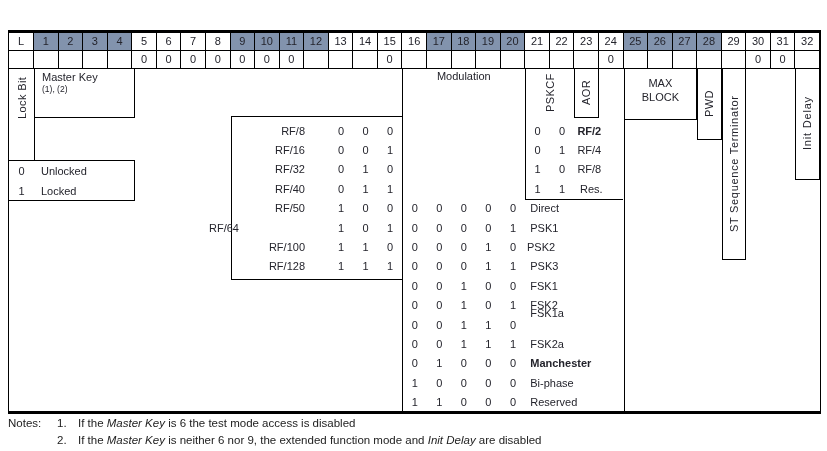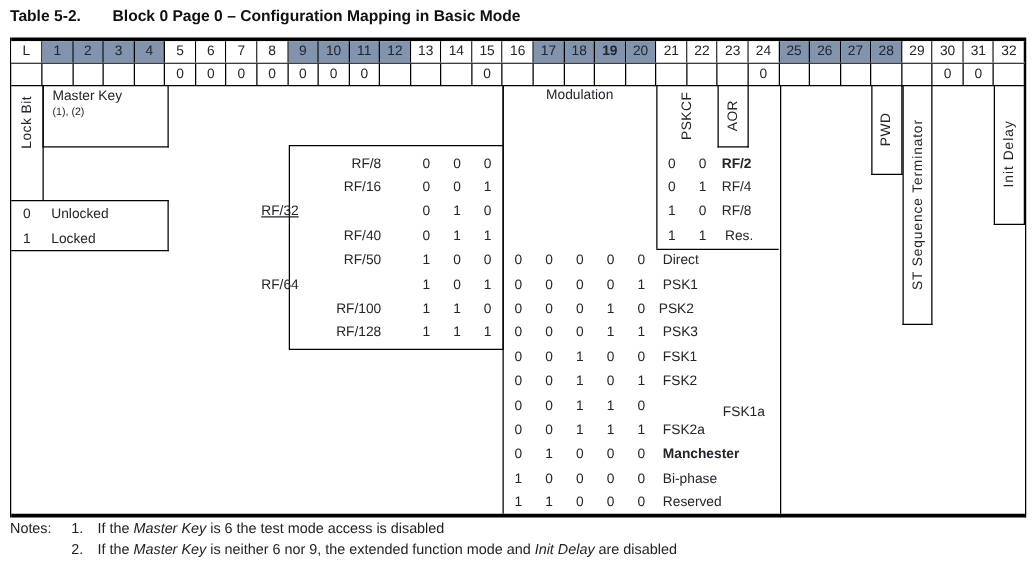--- a/index.html
+++ b/index.html
@@ -38,23 +38,20 @@
   #init-box{left:786.4px;top:38px;width:24.6px;height:112px;border-top:none;}
   .fillv{left:0;top:0;width:100%;height:100%;}
   #notes{position:absolute;left:8px;top:417px;font-size:11.5px;color:#222;}
   .note-line{position:absolute;left:0;white-space:nowrap;}
 </style>
 </head>
 <body>
 
 <div id="page">
 
-  <div id="title">
-    <span id="title-label">Table 5-2.</span><span id="title-text">Block 0 Page 0 – Configuration Mapping in Basic Mode</span>
-  </div>
 
   <div id="tbl">
 
     <div class="bar" style="left:0;top:0;width:811px;height:3px;"></div>
     <div class="bar" style="left:0;top:380.5px;width:811px;height:3.5px;"></div>
     <div class="hline" style="left:0;top:20px;width:811px;"></div>
     <div class="hline" style="left:0;top:38px;width:811px;"></div>
 
     <div id="header-row">
         <div class="cell" style="position: absolute; left: 0px; top: 3px; width: 25px; height: 17px; line-height: 17px; background: rgb(255, 255, 255);">L</div>
@@ -69,21 +66,21 @@
         <div class="cell" style="position: absolute; left: 221.5px; top: 3px; width: 24.5625px; height: 17px; line-height: 17px; background: rgb(130, 147, 173);">9</div>
         <div class="cell" style="position: absolute; left: 246.062px; top: 3px; width: 24.5625px; height: 17px; line-height: 17px; background: rgb(130, 147, 173);">10</div>
         <div class="cell" style="position: absolute; left: 270.625px; top: 3px; width: 24.5625px; height: 17px; line-height: 17px; background: rgb(130, 147, 173);">11</div>
         <div class="cell" style="position: absolute; left: 295.188px; top: 3px; width: 24.5625px; height: 17px; line-height: 17px; background: rgb(130, 147, 173);">12</div>
         <div class="cell" style="position: absolute; left: 319.75px; top: 3px; width: 24.5625px; height: 17px; line-height: 17px; background: rgb(255, 255, 255);">13</div>
         <div class="cell" style="position: absolute; left: 344.312px; top: 3px; width: 24.5625px; height: 17px; line-height: 17px; background: rgb(255, 255, 255);">14</div>
         <div class="cell" style="position: absolute; left: 368.875px; top: 3px; width: 24.5625px; height: 17px; line-height: 17px; background: rgb(255, 255, 255);">15</div>
         <div class="cell" style="position: absolute; left: 393.438px; top: 3px; width: 24.5625px; height: 17px; line-height: 17px; background: rgb(255, 255, 255);">16</div>
         <div class="cell" style="position: absolute; left: 418px; top: 3px; width: 24.5625px; height: 17px; line-height: 17px; background: rgb(130, 147, 173);">17</div>
         <div class="cell" style="position: absolute; left: 442.562px; top: 3px; width: 24.5625px; height: 17px; line-height: 17px; background: rgb(130, 147, 173);">18</div>
-        <div class="cell" style="position: absolute; left: 467.125px; top: 3px; width: 24.5625px; height: 17px; line-height: 17px; background: rgb(130, 147, 173); font-weight: bold;">19</div>
+        <div class="cell" style="position: absolute; left: 467.125px; top: 3px; width: 24.5625px; height: 17px; line-height: 17px; background: rgb(130, 147, 173);">19</div>
         <div class="cell" style="position: absolute; left: 491.688px; top: 3px; width: 24.5625px; height: 17px; line-height: 17px; background: rgb(130, 147, 173);">20</div>
         <div class="cell" style="position: absolute; left: 516.25px; top: 3px; width: 24.5625px; height: 17px; line-height: 17px; background: rgb(255, 255, 255);">21</div>
         <div class="cell" style="position: absolute; left: 540.812px; top: 3px; width: 24.5625px; height: 17px; line-height: 17px; background: rgb(255, 255, 255);">22</div>
         <div class="cell" style="position: absolute; left: 565.375px; top: 3px; width: 24.5625px; height: 17px; line-height: 17px; background: rgb(255, 255, 255);">23</div>
         <div class="cell" style="position: absolute; left: 589.938px; top: 3px; width: 24.5625px; height: 17px; line-height: 17px; background: rgb(255, 255, 255);">24</div>
         <div class="cell" style="position: absolute; left: 614.5px; top: 3px; width: 24.5625px; height: 17px; line-height: 17px; background: rgb(130, 147, 173);">25</div>
         <div class="cell" style="position: absolute; left: 639.062px; top: 3px; width: 24.5625px; height: 17px; line-height: 17px; background: rgb(130, 147, 173);">26</div>
         <div class="cell" style="position: absolute; left: 663.625px; top: 3px; width: 24.5625px; height: 17px; line-height: 17px; background: rgb(130, 147, 173);">27</div>
         <div class="cell" style="position: absolute; left: 688.188px; top: 3px; width: 24.5625px; height: 17px; line-height: 17px; background: rgb(130, 147, 173);">28</div>
         <div class="cell" style="position: absolute; left: 712.75px; top: 3px; width: 24.5625px; height: 17px; line-height: 17px; background: rgb(255, 255, 255);">29</div>
@@ -149,21 +146,21 @@
     <div class="box" style="left:221.5px;top:86px;width:172px;height:164px;"></div>
     <div id="dbr-rows">
         <div class="rowlabel" style="position: absolute; left: 200px; top: 91.5px; width: 96px; height: 19.4px; line-height: 19.4px; text-align: right;">RF/8</div>
         <div class="digit" style="position: absolute; left: 319.75px; top: 91.5px; width: 24.5625px; height: 19.4px; line-height: 19.4px;">0</div>
         <div class="digit" style="position: absolute; left: 344.312px; top: 91.5px; width: 24.5625px; height: 19.4px; line-height: 19.4px;">0</div>
         <div class="digit" style="position: absolute; left: 368.875px; top: 91.5px; width: 24.5625px; height: 19.4px; line-height: 19.4px;">0</div>
         <div class="rowlabel" style="position: absolute; left: 200px; top: 110.9px; width: 96px; height: 19.4px; line-height: 19.4px; text-align: right;">RF/16</div>
         <div class="digit" style="position: absolute; left: 319.75px; top: 110.9px; width: 24.5625px; height: 19.4px; line-height: 19.4px;">0</div>
         <div class="digit" style="position: absolute; left: 344.312px; top: 110.9px; width: 24.5625px; height: 19.4px; line-height: 19.4px;">0</div>
         <div class="digit" style="position: absolute; left: 368.875px; top: 110.9px; width: 24.5625px; height: 19.4px; line-height: 19.4px;">1</div>
-        <div class="rowlabel" style="position: absolute; left: 200px; top: 130.3px; width: 96px; height: 19.4px; line-height: 19.4px; text-align: left; text-decoration: underline;">RF/32</div>
+        <div class="rowlabel" style="position: absolute; left: 200px; top: 130.3px; width: 96px; height: 19.4px; line-height: 19.4px; text-align: right;">RF/32</div>
         <div class="digit" style="position: absolute; left: 319.75px; top: 130.3px; width: 24.5625px; height: 19.4px; line-height: 19.4px;">0</div>
         <div class="digit" style="position: absolute; left: 344.312px; top: 130.3px; width: 24.5625px; height: 19.4px; line-height: 19.4px;">1</div>
         <div class="digit" style="position: absolute; left: 368.875px; top: 130.3px; width: 24.5625px; height: 19.4px; line-height: 19.4px;">0</div>
         <div class="rowlabel" style="position: absolute; left: 200px; top: 149.7px; width: 96px; height: 19.4px; line-height: 19.4px; text-align: right;">RF/40</div>
         <div class="digit" style="position: absolute; left: 319.75px; top: 149.7px; width: 24.5625px; height: 19.4px; line-height: 19.4px;">0</div>
         <div class="digit" style="position: absolute; left: 344.312px; top: 149.7px; width: 24.5625px; height: 19.4px; line-height: 19.4px;">1</div>
         <div class="digit" style="position: absolute; left: 368.875px; top: 149.7px; width: 24.5625px; height: 19.4px; line-height: 19.4px;">1</div>
         <div class="rowlabel" style="position: absolute; left: 200px; top: 169.1px; width: 96px; height: 19.4px; line-height: 19.4px; text-align: right;">RF/50</div>
         <div class="digit" style="position: absolute; left: 319.75px; top: 169.1px; width: 24.5625px; height: 19.4px; line-height: 19.4px;">1</div>
         <div class="digit" style="position: absolute; left: 344.312px; top: 169.1px; width: 24.5625px; height: 19.4px; line-height: 19.4px;">0</div>
@@ -220,21 +217,21 @@
         <div class="digit" style="position: absolute; left: 418px; top: 266.1px; width: 24.5625px; height: 19.4px; line-height: 19.4px;">0</div>
         <div class="digit" style="position: absolute; left: 442.562px; top: 266.1px; width: 24.5625px; height: 19.4px; line-height: 19.4px;">1</div>
         <div class="digit" style="position: absolute; left: 467.125px; top: 266.1px; width: 24.5625px; height: 19.4px; line-height: 19.4px;">0</div>
         <div class="digit" style="position: absolute; left: 491.688px; top: 266.1px; width: 24.5625px; height: 19.4px; line-height: 19.4px;">1</div>
         <div class="rowlabel" style="position: absolute; left: 521.25px; top: 266.1px; height: 19.4px; line-height: 19.4px;">FSK2</div>
         <div class="digit" style="position: absolute; left: 393.438px; top: 285.5px; width: 24.5625px; height: 19.4px; line-height: 19.4px;">0</div>
         <div class="digit" style="position: absolute; left: 418px; top: 285.5px; width: 24.5625px; height: 19.4px; line-height: 19.4px;">0</div>
         <div class="digit" style="position: absolute; left: 442.562px; top: 285.5px; width: 24.5625px; height: 19.4px; line-height: 19.4px;">1</div>
         <div class="digit" style="position: absolute; left: 467.125px; top: 285.5px; width: 24.5625px; height: 19.4px; line-height: 19.4px;">1</div>
         <div class="digit" style="position: absolute; left: 491.688px; top: 285.5px; width: 24.5625px; height: 19.4px; line-height: 19.4px;">0</div>
-        <div class="rowlabel" style="position: absolute; left: 521.25px; top: 291px; height: 19.4px; line-height: 19.4px; margin-left: 48px;">FSK1a</div>
+        <div class="rowlabel" style="position: absolute; left: 521.25px; top: 274px; height: 19.4px; line-height: 19.4px;">FSK1a</div>
         <div class="digit" style="position: absolute; left: 393.438px; top: 304.9px; width: 24.5625px; height: 19.4px; line-height: 19.4px;">0</div>
         <div class="digit" style="position: absolute; left: 418px; top: 304.9px; width: 24.5625px; height: 19.4px; line-height: 19.4px;">0</div>
         <div class="digit" style="position: absolute; left: 442.562px; top: 304.9px; width: 24.5625px; height: 19.4px; line-height: 19.4px;">1</div>
         <div class="digit" style="position: absolute; left: 467.125px; top: 304.9px; width: 24.5625px; height: 19.4px; line-height: 19.4px;">1</div>
         <div class="digit" style="position: absolute; left: 491.688px; top: 304.9px; width: 24.5625px; height: 19.4px; line-height: 19.4px;">1</div>
         <div class="rowlabel" style="position: absolute; left: 521.25px; top: 304.9px; height: 19.4px; line-height: 19.4px;">FSK2a</div>
         <div class="digit" style="position: absolute; left: 393.438px; top: 324.3px; width: 24.5625px; height: 19.4px; line-height: 19.4px;">0</div>
         <div class="digit" style="position: absolute; left: 418px; top: 324.3px; width: 24.5625px; height: 19.4px; line-height: 19.4px;">1</div>
         <div class="digit" style="position: absolute; left: 442.562px; top: 324.3px; width: 24.5625px; height: 19.4px; line-height: 19.4px;">0</div>
         <div class="digit" style="position: absolute; left: 467.125px; top: 324.3px; width: 24.5625px; height: 19.4px; line-height: 19.4px;">0</div>
@@ -268,20 +265,24 @@
         <div class="digit" style="position: absolute; left: 540.812px; top: 110.9px; width: 24.5625px; height: 19.4px; line-height: 19.4px;">1</div>
         <div class="rowlabel" style="position: absolute; left: 568.375px; top: 110.9px; height: 19.4px; line-height: 19.4px;">RF/4</div>
         <div class="digit" style="position: absolute; left: 516.25px; top: 130.3px; width: 24.5625px; height: 19.4px; line-height: 19.4px;">1</div>
         <div class="digit" style="position: absolute; left: 540.812px; top: 130.3px; width: 24.5625px; height: 19.4px; line-height: 19.4px;">0</div>
         <div class="rowlabel" style="position: absolute; left: 568.375px; top: 130.3px; height: 19.4px; line-height: 19.4px;">RF/8</div>
         <div class="digit" style="position: absolute; left: 516.25px; top: 149.7px; width: 24.5625px; height: 19.4px; line-height: 19.4px;">1</div>
         <div class="digit" style="position: absolute; left: 540.812px; top: 149.7px; width: 24.5625px; height: 19.4px; line-height: 19.4px;">1</div>
         <div class="rowlabel" style="position: absolute; left: 571px; top: 149.7px; height: 19.4px; line-height: 19.4px;">Res.</div>
       </div>
 
+    <div class="box" id="maxblock">
+      <div>MAX</div>
+      <div>BLOCK</div>
+    </div>
     <div class="box" id="pwd-box">
       <div class="vtext fillv">PWD</div>
     </div>
     <div class="box" id="st-box">
       <div class="vtext fillv" style="letter-spacing:0.7px;">ST Sequence Terminator</div>
     </div>
     <div class="box" id="init-box">
       <div class="vtext fillv" style="letter-spacing:0.8px;">Init Delay</div>
     </div>
   </div>

